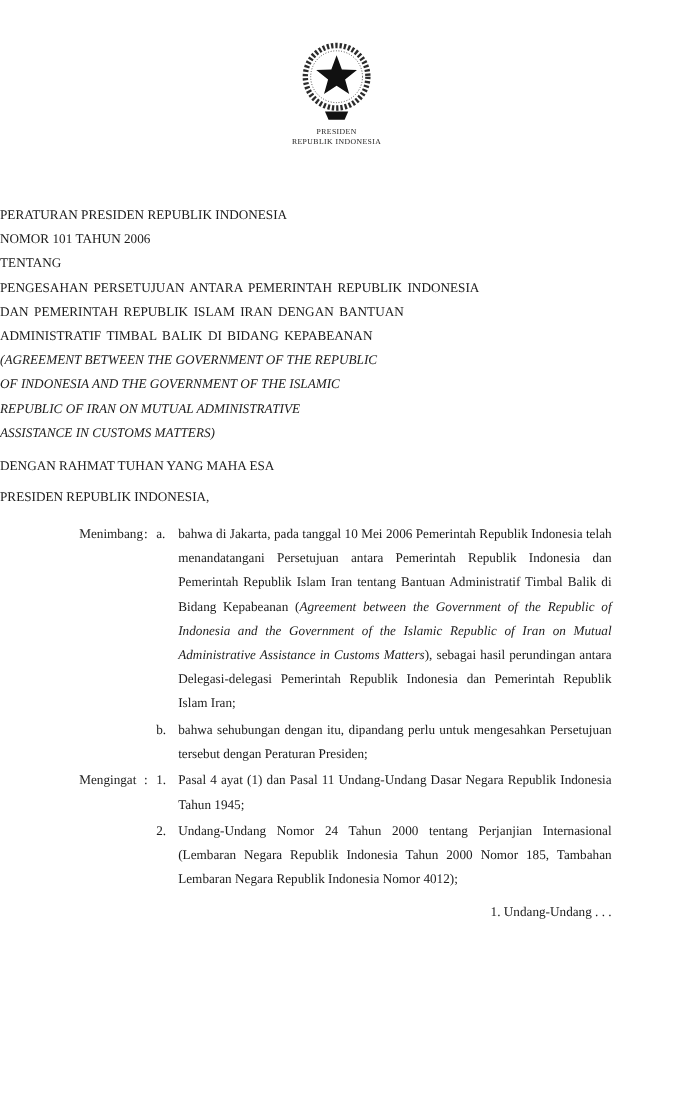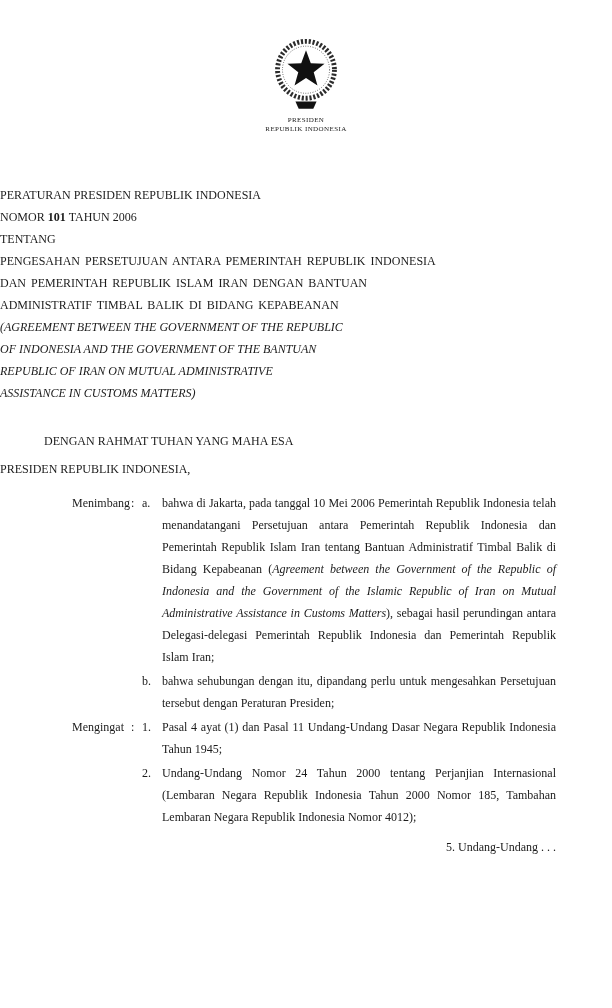--- a/index.html
+++ b/index.html
@@ -21,23 +21,23 @@
     line-height: 9px;
     letter-spacing: 0.4px;
     color: #222;
   }
   .title-block {
     margin-top: 50px;
     font-size: 12px;
     line-height: 22px;
   }
   .italic { font-style: italic; }
-  .nomor-num { font-weight: bold; padding: 0 3px; }
+  .nomor-num { font-weight: normal; padding: 0 3px; }
   .subject-line { word-spacing: 2px; }
-  .invocation { margin-top: 26px; padding-left: 44px; }
+  .invocation { margin-top: 8px; }
   .authority { margin-top: 6px; }
   .body-block {
     margin-top: 12px;
     padding: 0 56px 0 72px;
     font-size: 12px;
     line-height: 22px;
   }
   .row {
     display: grid;
     grid-template-columns: 59px 11px 20px 1fr;
@@ -73,21 +73,21 @@
   </header>
 
   <section class="title-block">
     <div>PERATURAN PRESIDEN REPUBLIK INDONESIA</div>
     <div><span>NOMOR</span><span class="nomor-num">101</span><span>TAHUN 2006</span></div>
     <div>TENTANG</div>
     <div class="subject-line">PENGESAHAN PERSETUJUAN ANTARA PEMERINTAH REPUBLIK INDONESIA</div>
     <div class="subject-line">DAN PEMERINTAH REPUBLIK ISLAM IRAN DENGAN BANTUAN</div>
     <div class="subject-line">ADMINISTRATIF TIMBAL BALIK DI BIDANG KEPABEANAN</div>
     <div class="italic">(AGREEMENT BETWEEN THE GOVERNMENT OF THE REPUBLIC</div>
-    <div class="italic">OF INDONESIA AND THE GOVERNMENT OF THE BANTUAN</div>
+    <div class="italic">OF INDONESIA AND THE GOVERNMENT OF THE ISLAMIC</div>
     <div class="italic">REPUBLIC OF IRAN ON MUTUAL ADMINISTRATIVE</div>
     <div class="italic">ASSISTANCE IN CUSTOMS MATTERS)</div>
     <div class="invocation">DENGAN RAHMAT TUHAN YANG MAHA ESA</div>
     <div class="authority">PRESIDEN REPUBLIK INDONESIA,</div>
   </section>
 
   <section class="body-block">
 
     <div class="row first">
       <div class="cell-label">Menimbang</div>
@@ -112,15 +112,15 @@
 
     <div class="row">
       <div class="cell-label"></div>
       <div class="cell-colon"></div>
       <div class="cell-marker">2.</div>
       <div class="item-text">Undang-Undang Nomor 24 Tahun 2000 tentang Perjanjian Internasional (Lembaran Negara Republik Indonesia Tahun 2000 Nomor 185, Tambahan Lembaran Negara Republik Indonesia Nomor 4012);</div>
     </div>
 
   </section>
 
-  <div class="catchword">5. Undang-Undang . . .</div>
+  <div class="catchword">1. Undang-Undang . . .</div>
 
 </div>
 
 </body></html>

